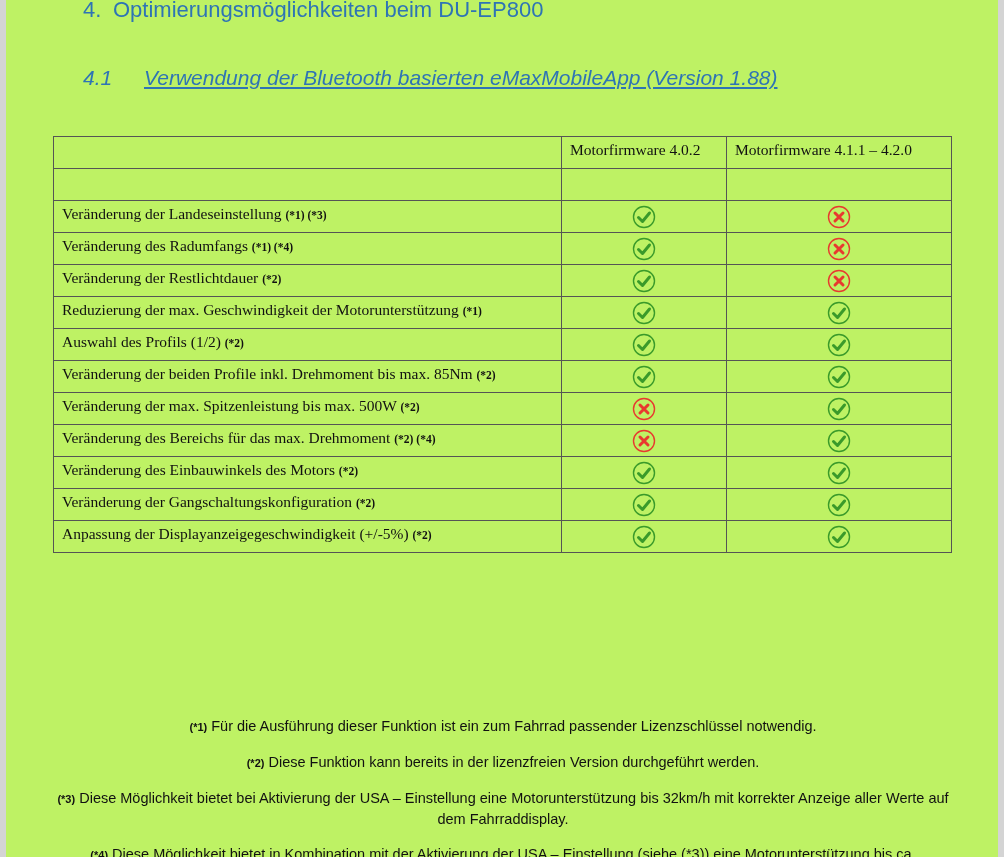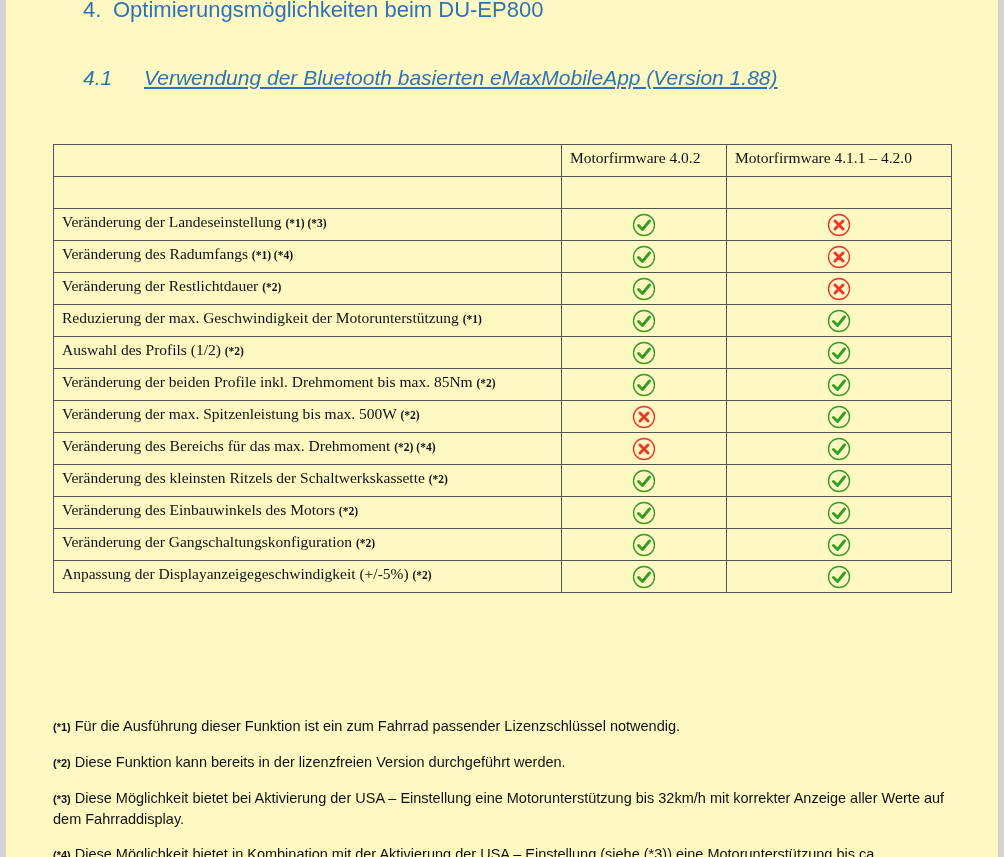--- a/index.html
+++ b/index.html
@@ -2,56 +2,56 @@
 <html><head>
 <meta charset="utf-8">
 <style>
   html, body { margin: 0; padding: 0; }
   body {
     width: 1004px; height: 857px; overflow: hidden;
     background: #d4d4d4; position: relative;
   }
   .page {
     position: absolute; left: 6px; top: 0; width: 992px; height: 857px;
-    background: #fef9c3; overflow: hidden;
+    background: #bef264; overflow: hidden;
   }
   .h1 {
     position: absolute; left: 77px; top: -3px;
     font-family: "Liberation Sans", sans-serif;
     font-size: 22px; color: #2e74b5; white-space: nowrap;
   }
   .h1 .num { display: inline-block; width: 30px; }
   .h2 {
     position: absolute; left: 77px; top: 66px;
     font-family: "Liberation Sans", sans-serif;
     font-style: italic; font-size: 21px; color: #2e74b5; white-space: nowrap; text-decoration: underline;
   }
   .h2 .num { display: inline-block; width: 61px; }
   table.cmp {
-    position: absolute; left: 47px; top: 144px;
+    position: absolute; left: 47px; top: 136px;
     border-collapse: collapse; table-layout: fixed;
     font-family: "Liberation Serif", serif; font-size: 15.5px; color: #111;
   }
   table.cmp td {
     border: 1.5px solid #555; height: 32px; padding: 0 8px;
     vertical-align: top; line-height: 20px; padding-top: 3px; box-sizing: border-box;
   }
   table.cmp col.c1 { width: 508px; }
   table.cmp col.c2 { width: 165px; }
   table.cmp col.c3 { width: 225px; }
   table.cmp td.hdr { text-align: left; }
   table.cmp td.mark { text-align: center; vertical-align: middle; padding: 0; }
   .note { font-size: 11.5px; font-weight: bold; }
   .icon { display: inline-block; width: 24px; height: 24px; vertical-align: middle; }
   .footnotes {
     position: absolute; left: 47px; top: 716px; width: 900px;
     font-family: "Liberation Sans", sans-serif; font-size: 14.5px; color: #111;
     line-height: 20px;
   }
-  .footnotes p { margin: 0 0 15px 0; }
+  .footnotes p { margin: 0 0 15px 0; text-align: center; }
   .footnotes .ref { font-size: 11px; font-weight: bold; }
 </style>
 </head>
 <body>
 
 <div class="page">
   <div class="h1">
     <span class="num">4.</span><span>Optimierungsmöglichkeiten beim DU-EP800</span>
   </div>
   <div class="h2">
@@ -157,31 +157,20 @@
           <td class="mark"><span><svg class="icon" viewBox="0 0 24 24">
                 <circle cx="12" cy="12" r="10.5" fill="none" stroke="#e8392f" stroke-width="1.4"></circle>
                 <path d="M8 8 L16 16 M16 8 L8 16" fill="none" stroke="#e8392f" stroke-width="3" stroke-linecap="round"></path>
               </svg></span></td>
           <td class="mark"><span><svg class="icon" viewBox="0 0 24 24">
                 <circle cx="12" cy="12" r="10.5" fill="none" stroke="#3a9a2a" stroke-width="1.4"></circle>
                 <path d="M6.5 12.5 L10.5 16.5 L17.5 8" fill="none" stroke="#3a9a2a" stroke-width="3" stroke-linecap="round" stroke-linejoin="round"></path>
               </svg></span></td>
         </tr>
         <tr>
-          <td><span>Veränderung des kleinsten Ritzels der Schaltwerkskassette</span> <span class="note">(*2)</span></td>
-          <td class="mark"><span><svg class="icon" viewBox="0 0 24 24">
-                <circle cx="12" cy="12" r="10.5" fill="none" stroke="#3a9a2a" stroke-width="1.4"></circle>
-                <path d="M6.5 12.5 L10.5 16.5 L17.5 8" fill="none" stroke="#3a9a2a" stroke-width="3" stroke-linecap="round" stroke-linejoin="round"></path>
-              </svg></span></td>
-          <td class="mark"><span><svg class="icon" viewBox="0 0 24 24">
-                <circle cx="12" cy="12" r="10.5" fill="none" stroke="#3a9a2a" stroke-width="1.4"></circle>
-                <path d="M6.5 12.5 L10.5 16.5 L17.5 8" fill="none" stroke="#3a9a2a" stroke-width="3" stroke-linecap="round" stroke-linejoin="round"></path>
-              </svg></span></td>
-        </tr>
-        <tr>
           <td><span>Veränderung des Einbauwinkels des Motors</span> <span class="note">(*2)</span></td>
           <td class="mark"><span><svg class="icon" viewBox="0 0 24 24">
                 <circle cx="12" cy="12" r="10.5" fill="none" stroke="#3a9a2a" stroke-width="1.4"></circle>
                 <path d="M6.5 12.5 L10.5 16.5 L17.5 8" fill="none" stroke="#3a9a2a" stroke-width="3" stroke-linecap="round" stroke-linejoin="round"></path>
               </svg></span></td>
           <td class="mark"><span><svg class="icon" viewBox="0 0 24 24">
                 <circle cx="12" cy="12" r="10.5" fill="none" stroke="#3a9a2a" stroke-width="1.4"></circle>
                 <path d="M6.5 12.5 L10.5 16.5 L17.5 8" fill="none" stroke="#3a9a2a" stroke-width="3" stroke-linecap="round" stroke-linejoin="round"></path>
               </svg></span></td>
         </tr>

